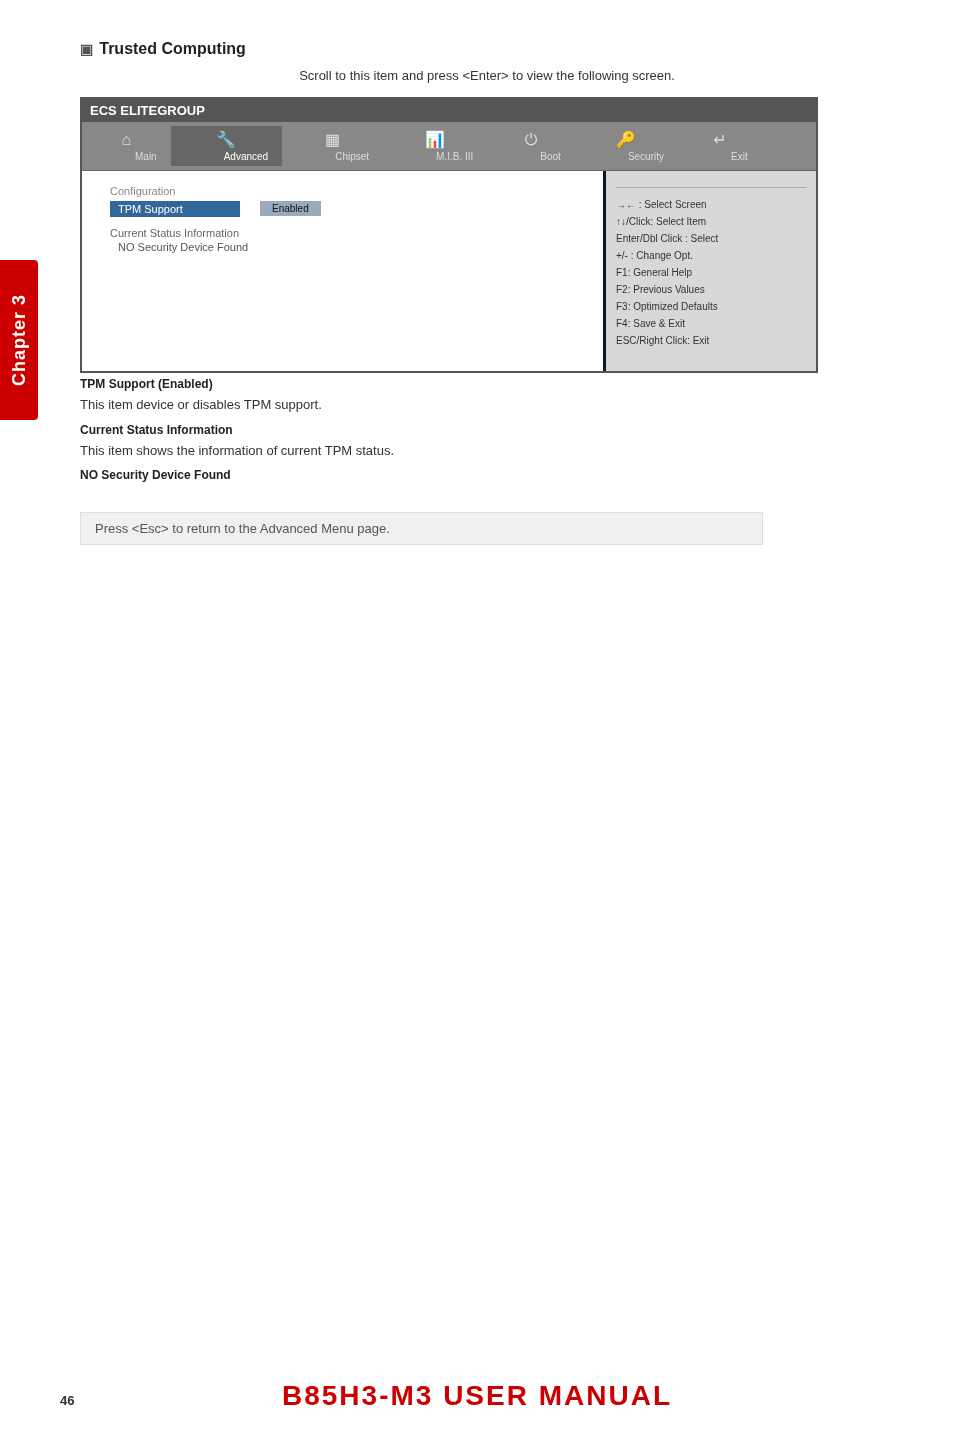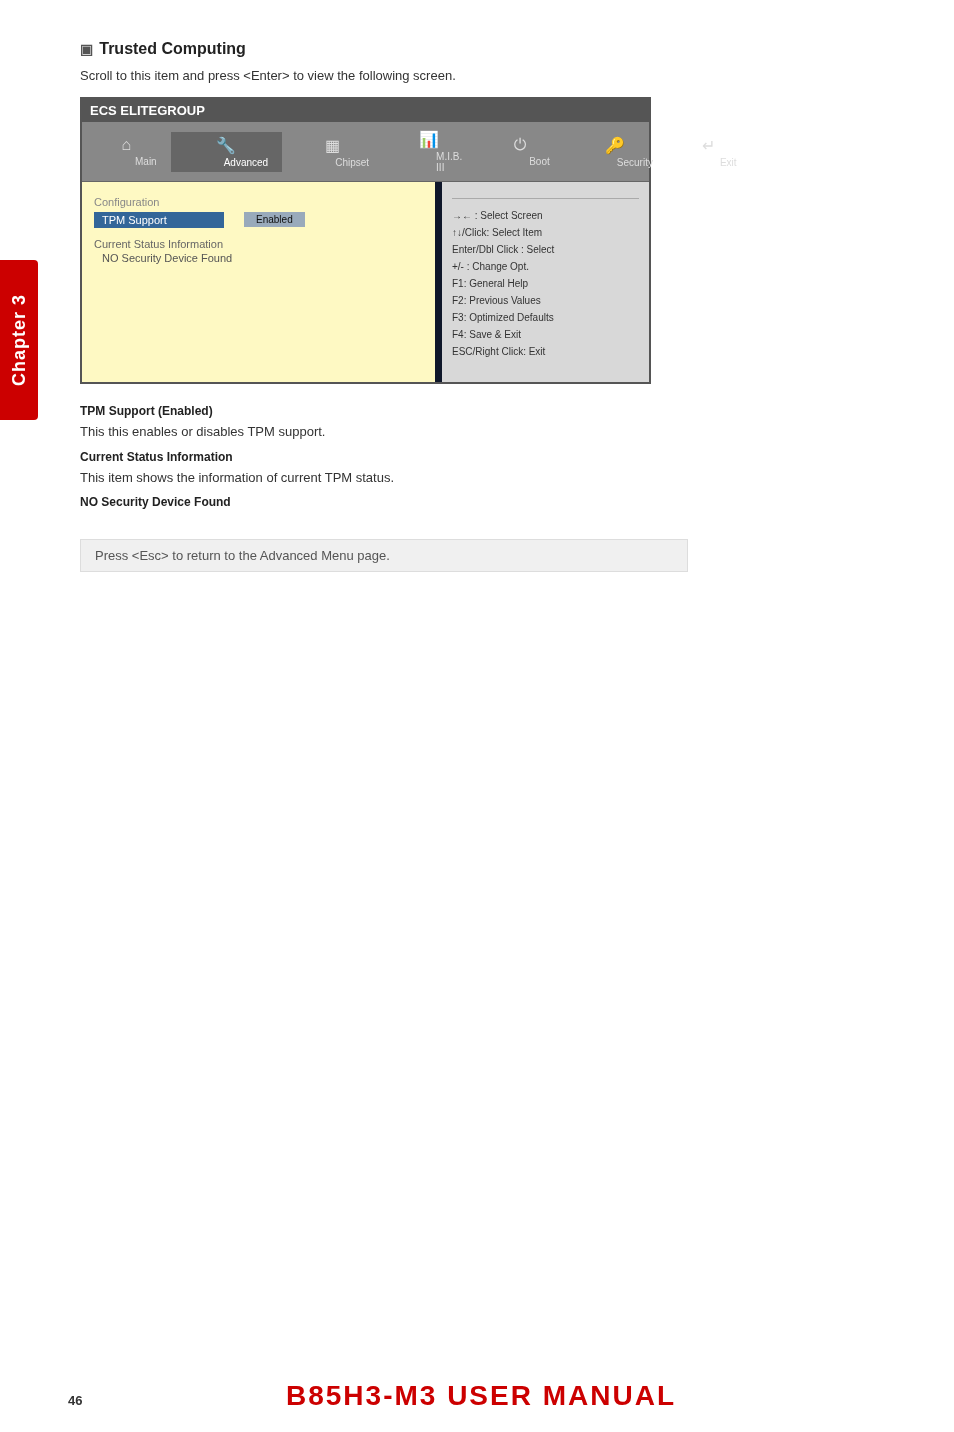--- a/index.html
+++ b/index.html
@@ -53,28 +53,29 @@
     }
     .page-title-icon {
       color: #555;
       font-size: 14px;
     }
 
     .scroll-note {
       font-size: 13px;
       margin-bottom: 14px;
       color: #333;
+      text-align: center;
     }
 
     
     .bios-box {
       border: 2px solid #555;
       background: #e8e8e8;
-      width: 571px;
-      margin-bottom: 20px;
+      width: 738px;
+      margin-bottom: 4px;
     }
 
     .bios-header {
       background: #555;
       color: #fff;
       padding: 4px 8px;
       font-size: 13px;
       font-weight: bold;
       display: flex;
       align-items: center;
@@ -112,23 +113,23 @@
     }
 
     
     .bios-content {
       display: flex;
       min-height: 200px;
     }
 
     .bios-main-panel {
       flex: 1;
-      padding: 8px 12px;
-      background: #fef9c3;
-      border-right: 7px solid #0f172a;
+      padding: 8px 28px;
+      background: #ffffff;
+      border-right: 3px solid #0f172a;
       min-width: 360px;
     }
 
     .bios-section-label {
       font-size: 11px;
       color: #888;
       margin-bottom: 4px;
       margin-top: 6px;
     }
 
@@ -210,28 +211,28 @@
     }
 
     .esc-note {
       background: #f0f0f0;
       border: 1px solid #ddd;
       padding: 8px 14px;
       font-size: 13px;
       color: #555;
       margin-top: 30px;
       margin-bottom: 6px;
-      width: 608px;
+      width: 683px;
     }
 
     
     .page-footer {
       position: absolute;
       bottom: 20px;
-      left: 8px;
+      left: 0;
       right: 0;
       display: flex;
       align-items: flex-end;
       justify-content: center;
       padding: 0 60px;
     }
 
     .footer-model {
       font-size: 28px;
       font-weight: 900;
@@ -333,21 +334,21 @@
           <div>F3: Optimized Defaults</div>
           <div>F4: Save &amp; Exit</div>
           <div>ESC/Right Click: Exit</div>
         </div>
       </div>
 
     </div>
   </div>
 
   <div class="section-heading">TPM Support (Enabled)</div>
-  <div class="section-body">This this enables or disables TPM support.</div>
+  <div class="section-body">This item device or disables TPM support.</div>
 
   <div class="section-heading">Current Status Information</div>
   <div class="section-body">This item shows the information of current TPM status.</div>
 
   <div class="section-heading">NO Security Device Found</div>
 
   <div class="esc-note">Press &lt;Esc&gt; to return to the Advanced Menu page.</div>
 
 </div>
 

